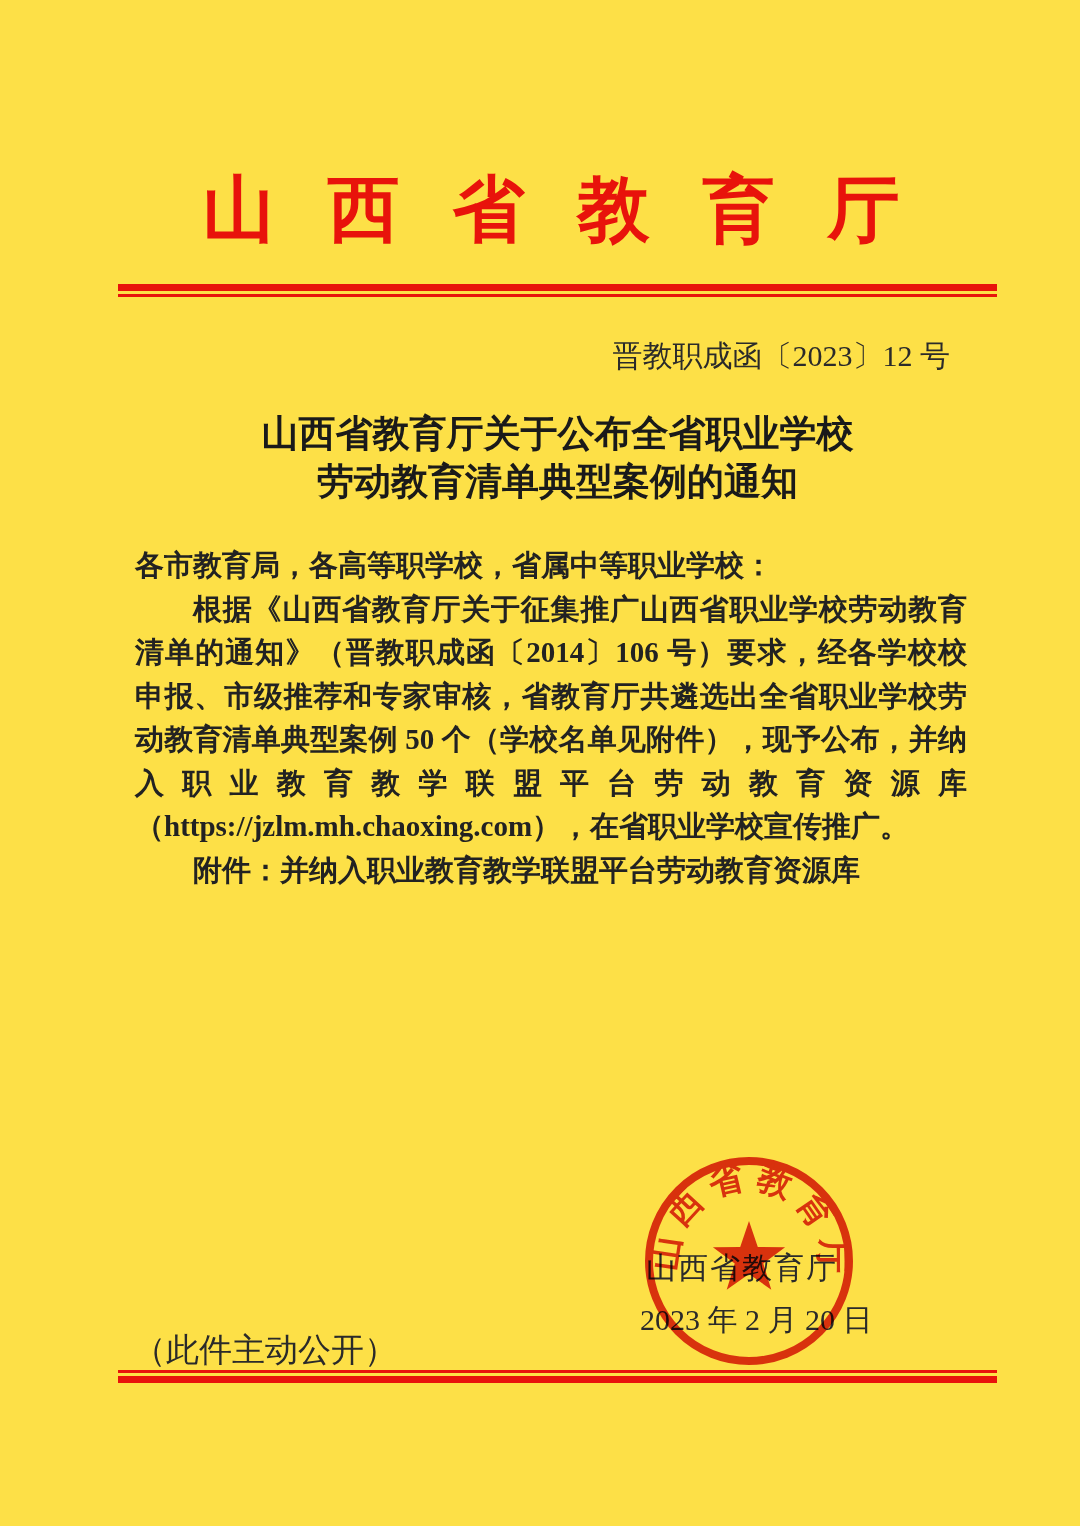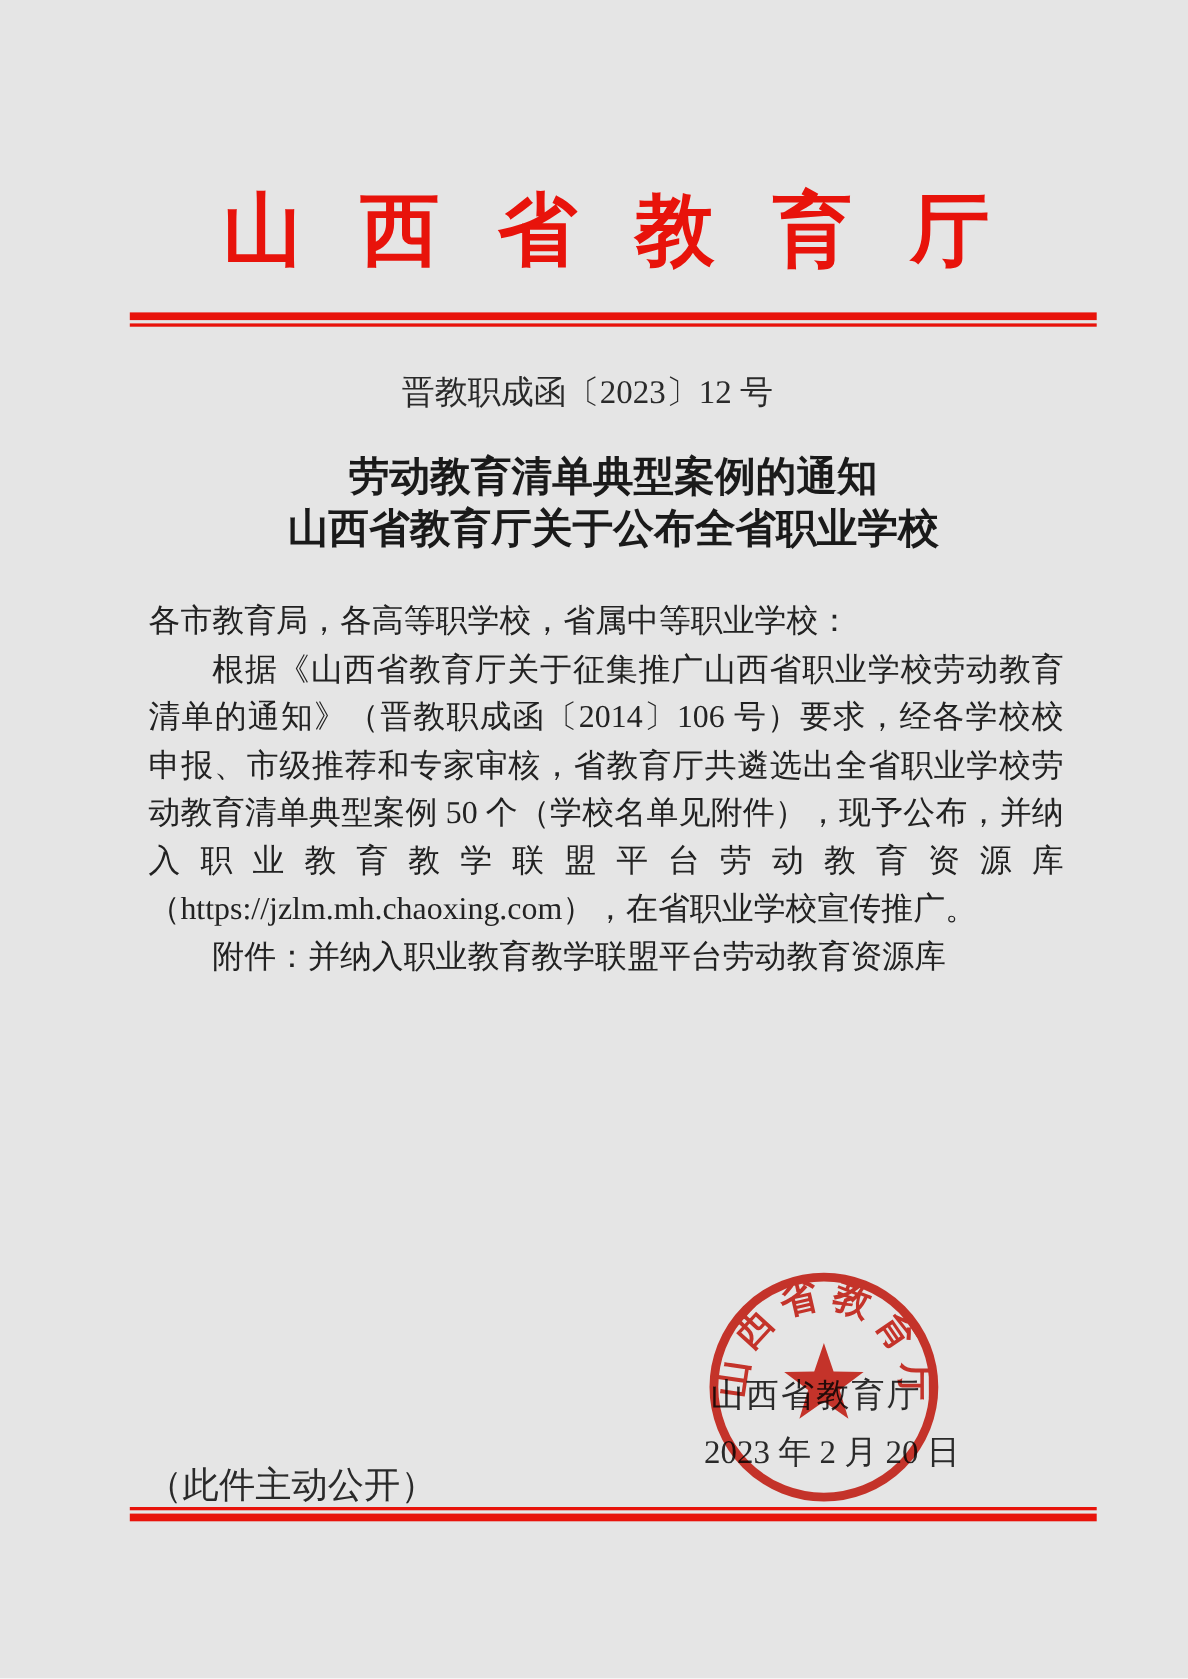--- a/index.html
+++ b/index.html
@@ -1,19 +1,19 @@
 <!DOCTYPE html>
 <html><head>
 <meta charset="utf-8">
 <style>
   html,body{margin:0;padding:0;background:#ffffff;}
   .page{
     position:relative;
     width:1080px;height:1526px;
-    background:#e5e5e5;
+    background:#fde047;
     overflow:hidden;
     font-family:"Liberation Serif","DejaVu Serif",serif;
     color:#222222;
   }
   
   .letterhead{
     position:absolute;top:162px;left:118px;width:879px;
     text-align:center;
     font-size:72px;font-weight:bold;
     color:#e8130b;
@@ -24,37 +24,37 @@
   }
   
   .rule-top-thick{position:absolute;left:118px;top:284px;width:879px;height:7px;background:#e8130b;}
   .rule-top-thin {position:absolute;left:118px;top:294px;width:879px;height:3px;background:#e8130b;}
   
   .rule-bot-thin {position:absolute;left:118px;top:1370px;width:879px;height:3px;background:#e8130b;}
   .rule-bot-thick{position:absolute;left:118px;top:1376px;width:879px;height:7px;background:#e8130b;}
 
   .doc-number{
     position:absolute;top:336px;left:118px;width:832px;
-    text-align:center;
+    text-align:right;
     font-size:30px;color:#2a2a2a;
     white-space:nowrap;
   }
   .doc-title{
     position:absolute;top:410px;left:118px;width:879px;
     text-align:center;
     font-size:37px;font-weight:bold;line-height:48px;
     color:#1a1a1a;
   }
   .body-text{
     position:absolute;top:544px;left:135px;width:832px;
     font-size:29px;line-height:43.5px;
     text-align:justify;text-justify:inter-ideograph;
     color:#222222;
   }
-  .body-text p{margin:0;padding:0;}
+  .body-text p{margin:0;padding:0;font-weight:bold;}
   .body-text p.indent{text-indent:2em;}
 
   .signature{
     position:absolute;top:1248px;left:640px;width:240px;
     font-size:30px;color:#2a2a2a;z-index:1;
   }
   .signer{letter-spacing:2px;white-space:nowrap;margin-left:6px;}
   .sign-date{margin-top:11px;white-space:nowrap;}
 
   .footer-note{
@@ -75,22 +75,22 @@
 <div class="page">
 
   <div class="letterhead">山西省教育厅</div>
 
   <div class="rule-top-thick"></div>
   <div class="rule-top-thin"></div>
 
   <div class="doc-number">晋教职成函〔2023〕12 号</div>
 
   <div class="doc-title">
+    <div>山西省教育厅关于公布全省职业学校</div>
     <div>劳动教育清单典型案例的通知</div>
-    <div>山西省教育厅关于公布全省职业学校</div>
   </div>
 
   <div class="body-text">
     <p>各市教育局，各高等职学校，省属中等职业学校：</p>
     <p class="indent">根据《山西省教育厅关于征集推广山西省职业学校劳动教育清单的通知》（晋教职成函〔2014〕106 号）要求，经各学校校申报、市级推荐和专家审核，省教育厅共遴选出全省职业学校劳动教育清单典型案例 50 个（学校名单见附件），现予公布，并纳入职业教育教学联盟平台劳动教育资源库（https://jzlm.mh.chaoxing.com），在省职业学校宣传推广。</p>
     <p class="indent">附件：并纳入职业教育教学联盟平台劳动教育资源库</p>
   </div>
 
   <div class="signature">
     <div class="signer">山西省教育厅</div>

